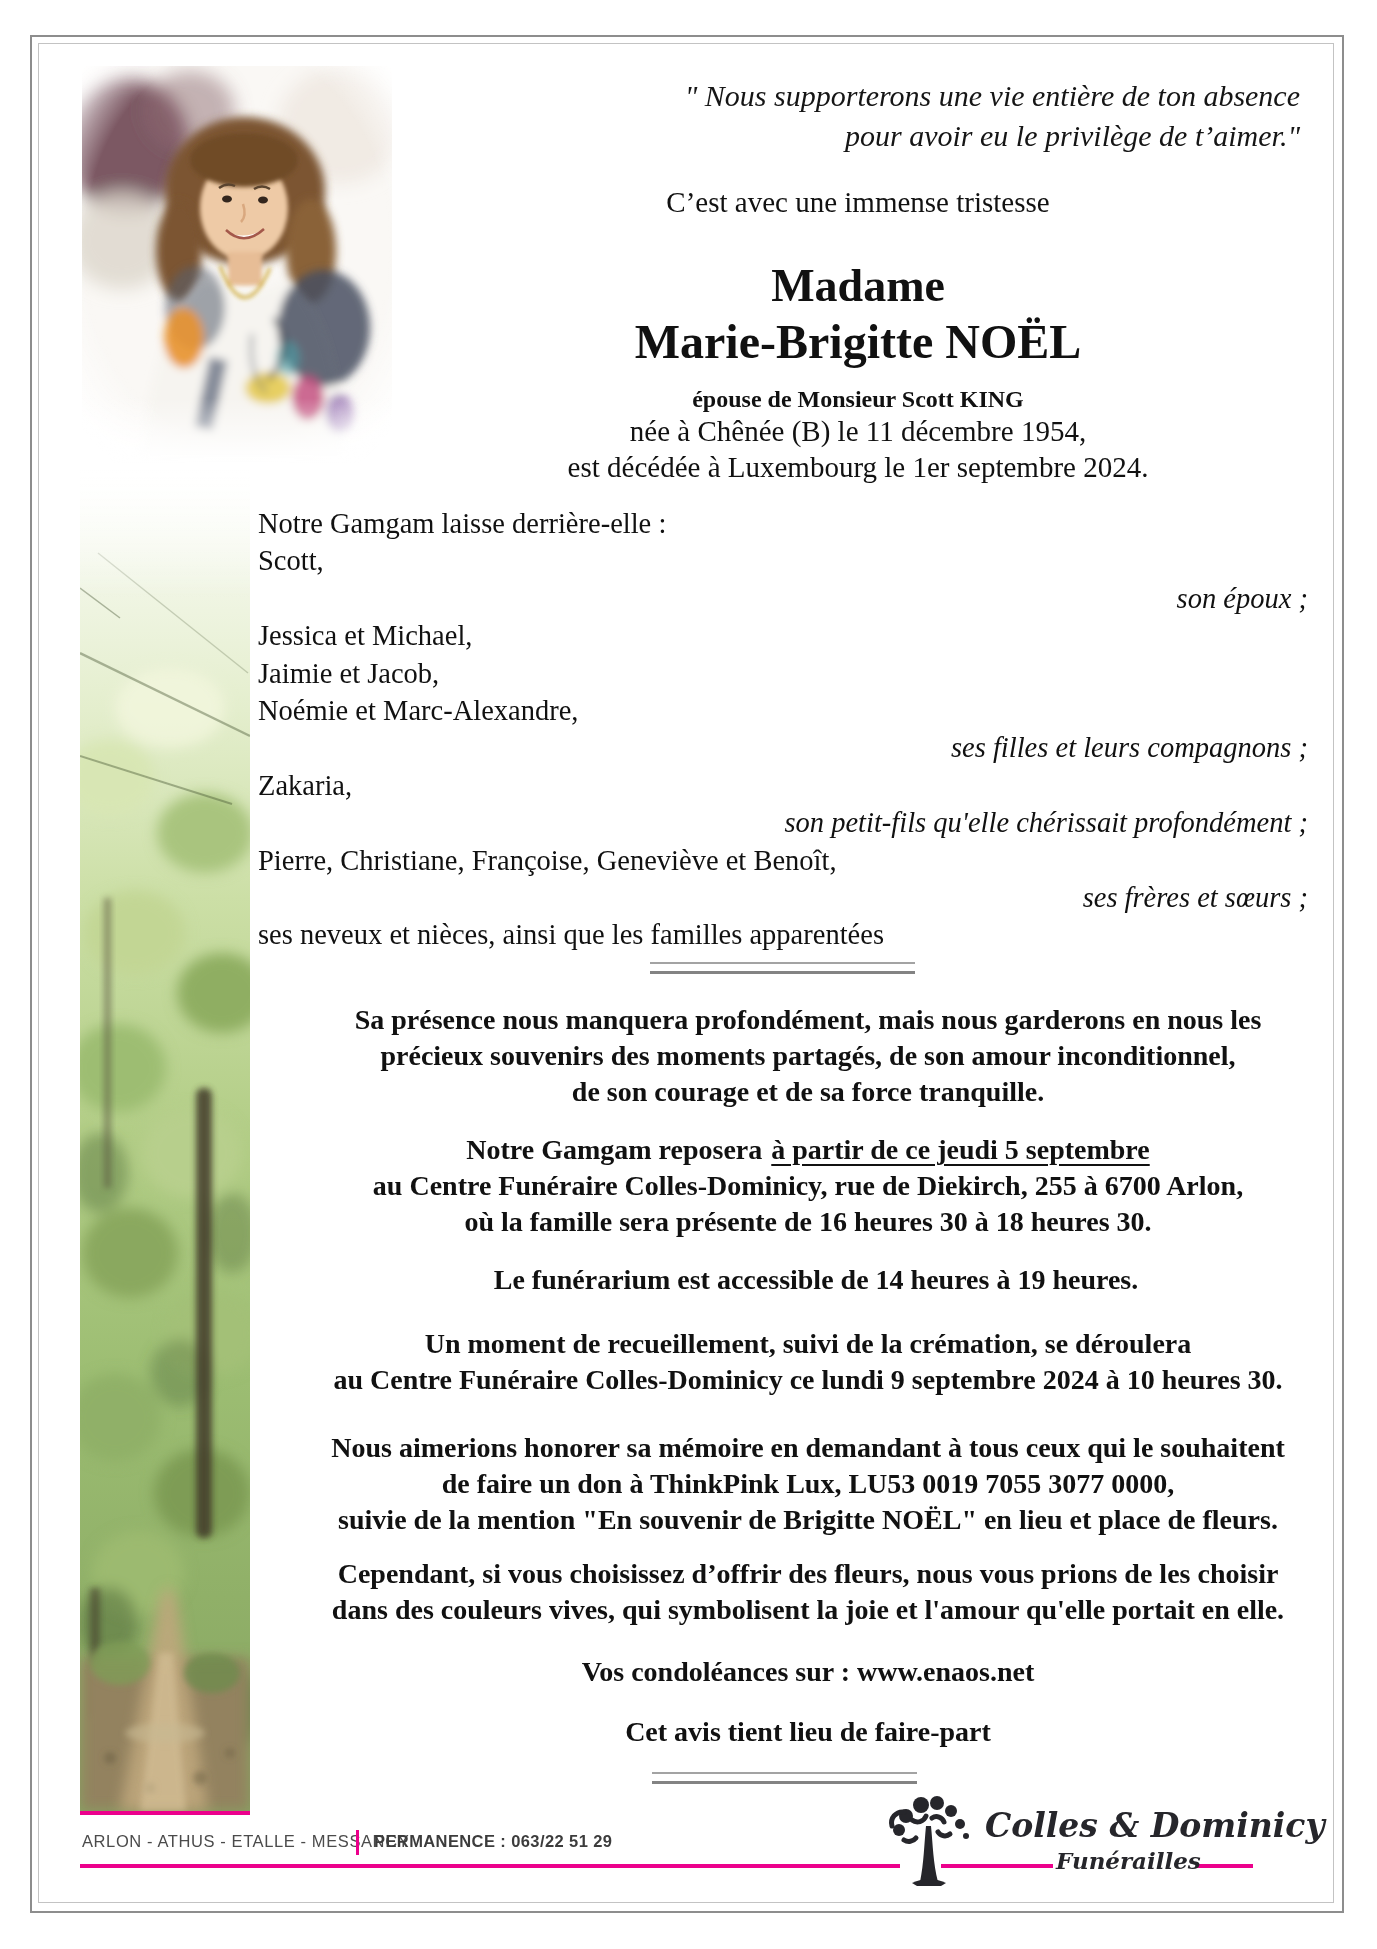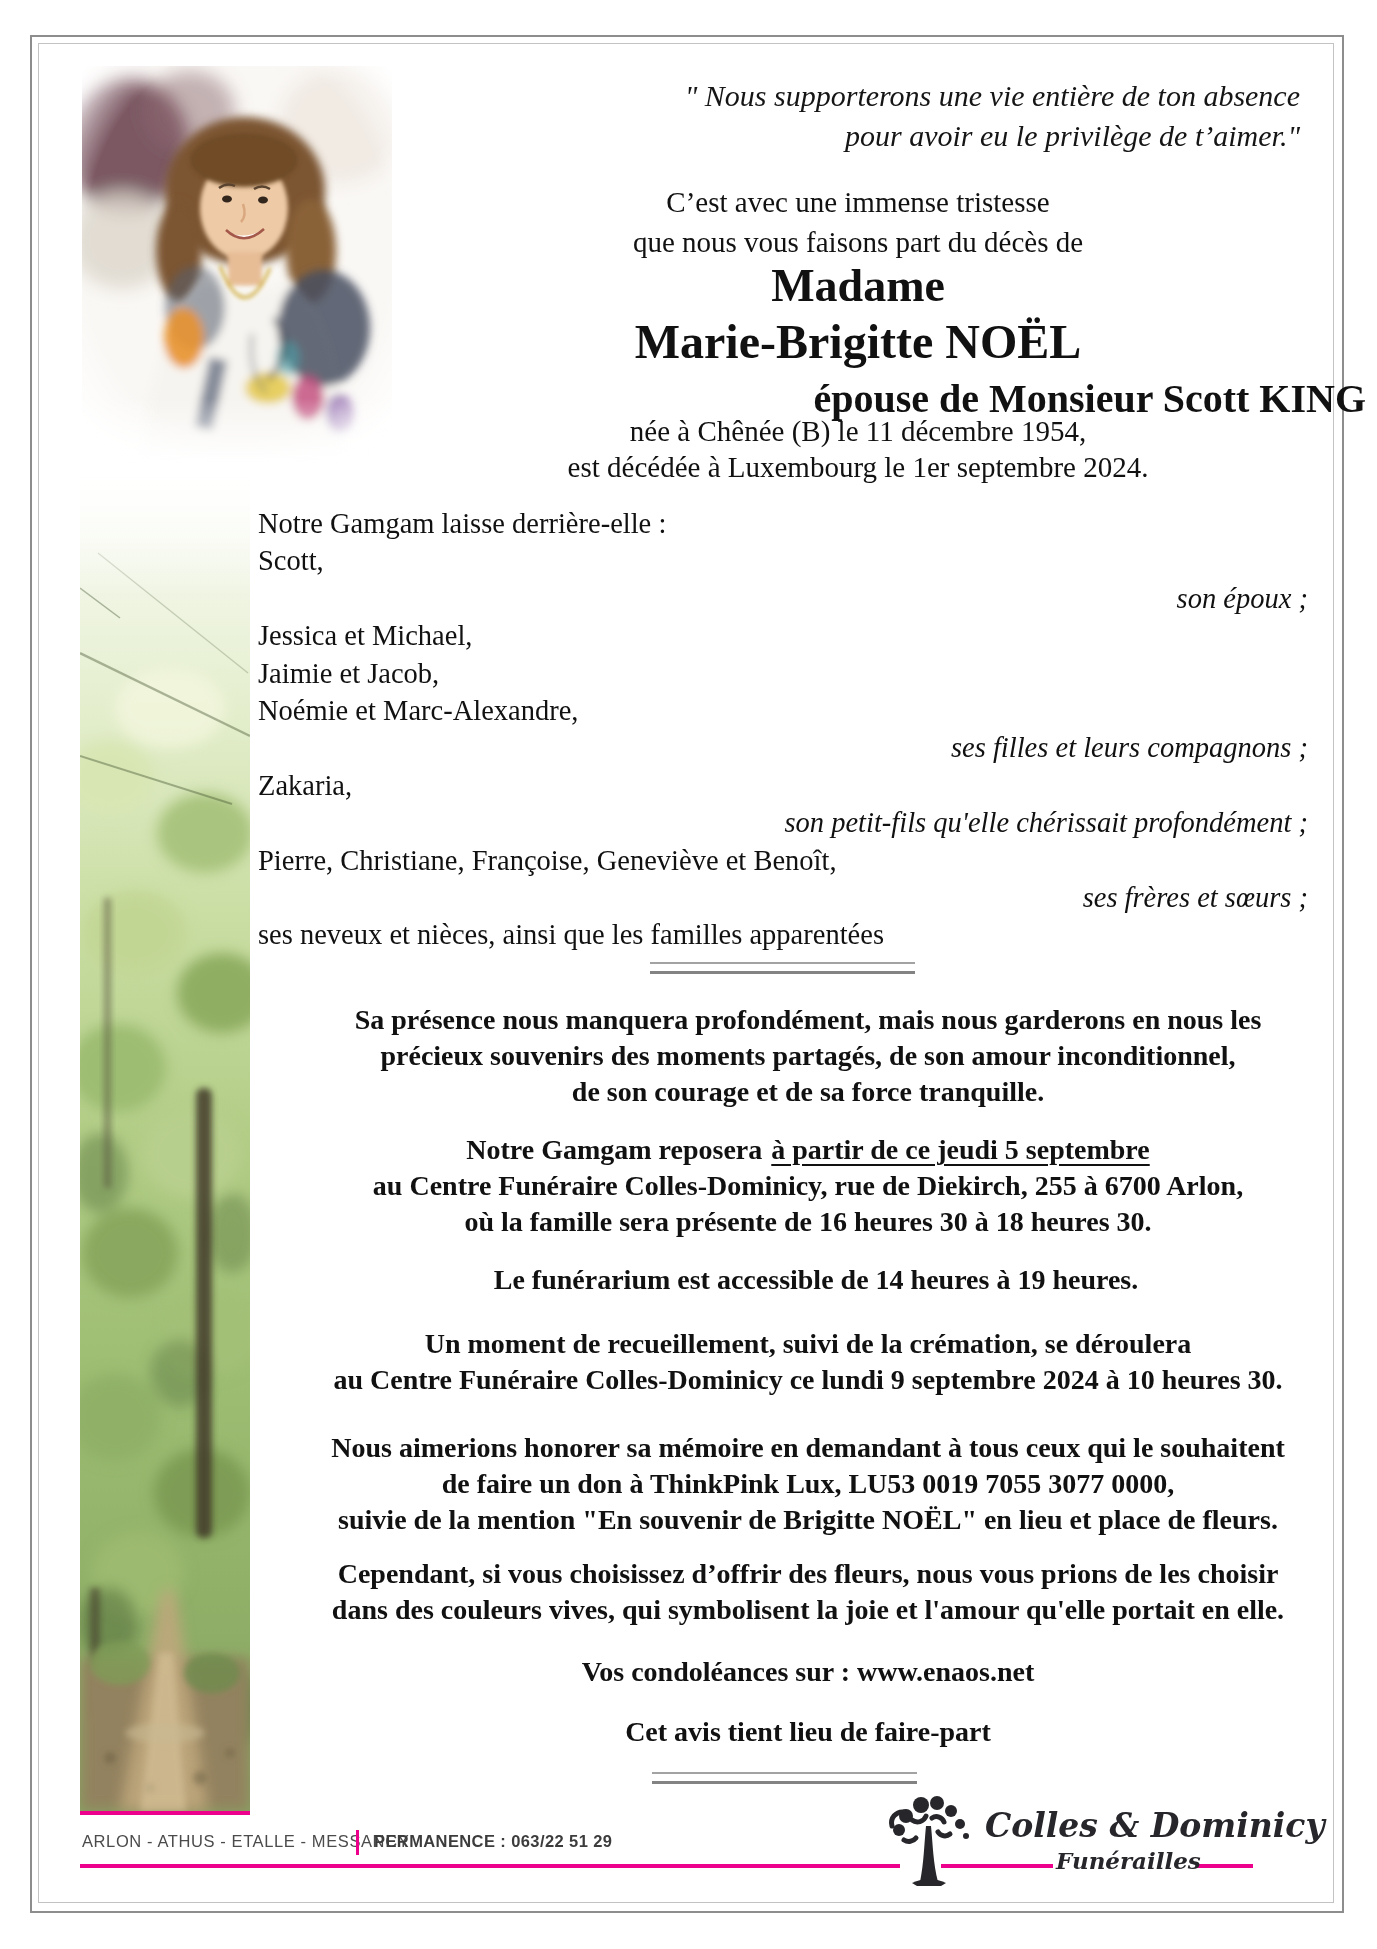--- a/index.html
+++ b/index.html
@@ -10,21 +10,21 @@
   .frame-outer{left:30px;top:35px;width:1310px;height:1874px;border:2px solid #8d8d8d;}
   .frame-inner{left:38px;top:43px;width:1294px;height:1858px;border:1px solid #c3c3c3;}
   
   .quote{left:500px;top:76px;width:800px;text-align:right;font-style:italic;
          font-size:30px;line-height:40px;color:#151515;}
   .center-col{left:350px;width:1016px;text-align:center;}
   .wide-col{left:250px;width:1116px;text-align:center;white-space:nowrap;}
   .fs29{font-size:29px;line-height:40px;}
   .title-line{font-weight:bold;font-size:46px;line-height:52px;}
   .name-line{font-weight:bold;font-size:48px;line-height:56px;}
-  .spouse-line{font-weight:bold;font-size:40px;line-height:34px;text-align:right;}
+  .spouse-line{font-weight:bold;font-size:24px;line-height:34px;}
   .plain-line{font-size:29px;line-height:34px;}
   .fam{left:258px;top:505px;width:1050px;font-size:28.5px;}
   .fam-line{height:37.4px;line-height:37.4px;text-align:left;}
   .fam-line.right{text-align:right;font-style:italic;}
   .bold-par{font-weight:bold;font-size:28px;line-height:36px;}
   .u{text-decoration:underline;text-decoration-thickness:2px;text-underline-offset:5px;margin-left:9px;}
   .rule{height:7px;border-top:2px solid #a3a3a3;border-bottom:3px solid #838383;}
   
   .foot-sans{font-family:"Liberation Sans",sans-serif;}
   .towns{left:82px;top:1832px;font-size:16.5px;letter-spacing:.6px;color:#4b4b4b;}
@@ -176,21 +176,20 @@
 
   <div class="abs pink" style="left:80px;top:1811px;width:170px;height:4px;"></div>
 
   <div class="abs quote">
     <div>" Nous supporterons une vie entière de ton absence</div>
     <div>pour avoir eu le privilège de t’aimer."</div>
   </div>
 
   <div class="abs center-col fs29" style="top:182px;">
     <div>C’est avec une immense tristesse</div>
-    <div>que nous vous faisons part du décès de</div>
   </div>
 
   <div class="abs center-col title-line" style="top:260px;">Madame</div>
   <div class="abs center-col name-line" style="top:314px;">Marie-Brigitte NOËL</div>
   <div class="abs center-col spouse-line" style="top:382px;">épouse de Monsieur Scott KING</div>
   <div class="abs center-col plain-line" style="top:414px;">née à Chênée (B) le 11 décembre 1954,</div>
   <div class="abs center-col plain-line" style="top:450px;">est décédée à Luxembourg le 1er septembre 2024.</div>
 
   <div class="abs fam">
     <div class="fam-line">Notre Gamgam laisse derrière-elle :</div>

